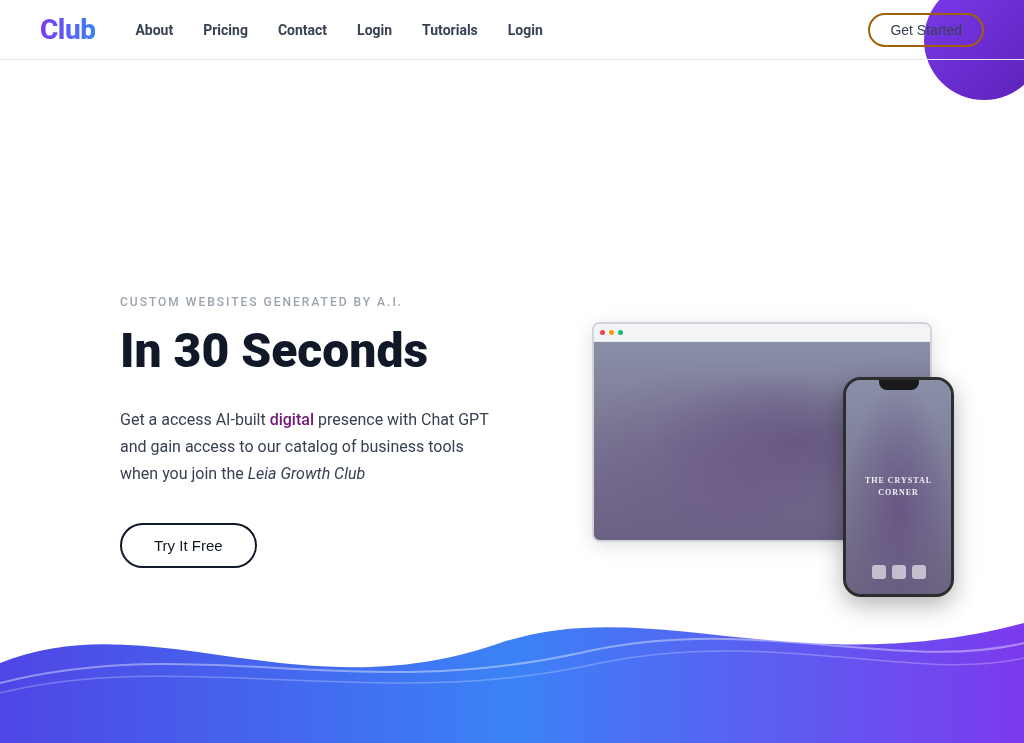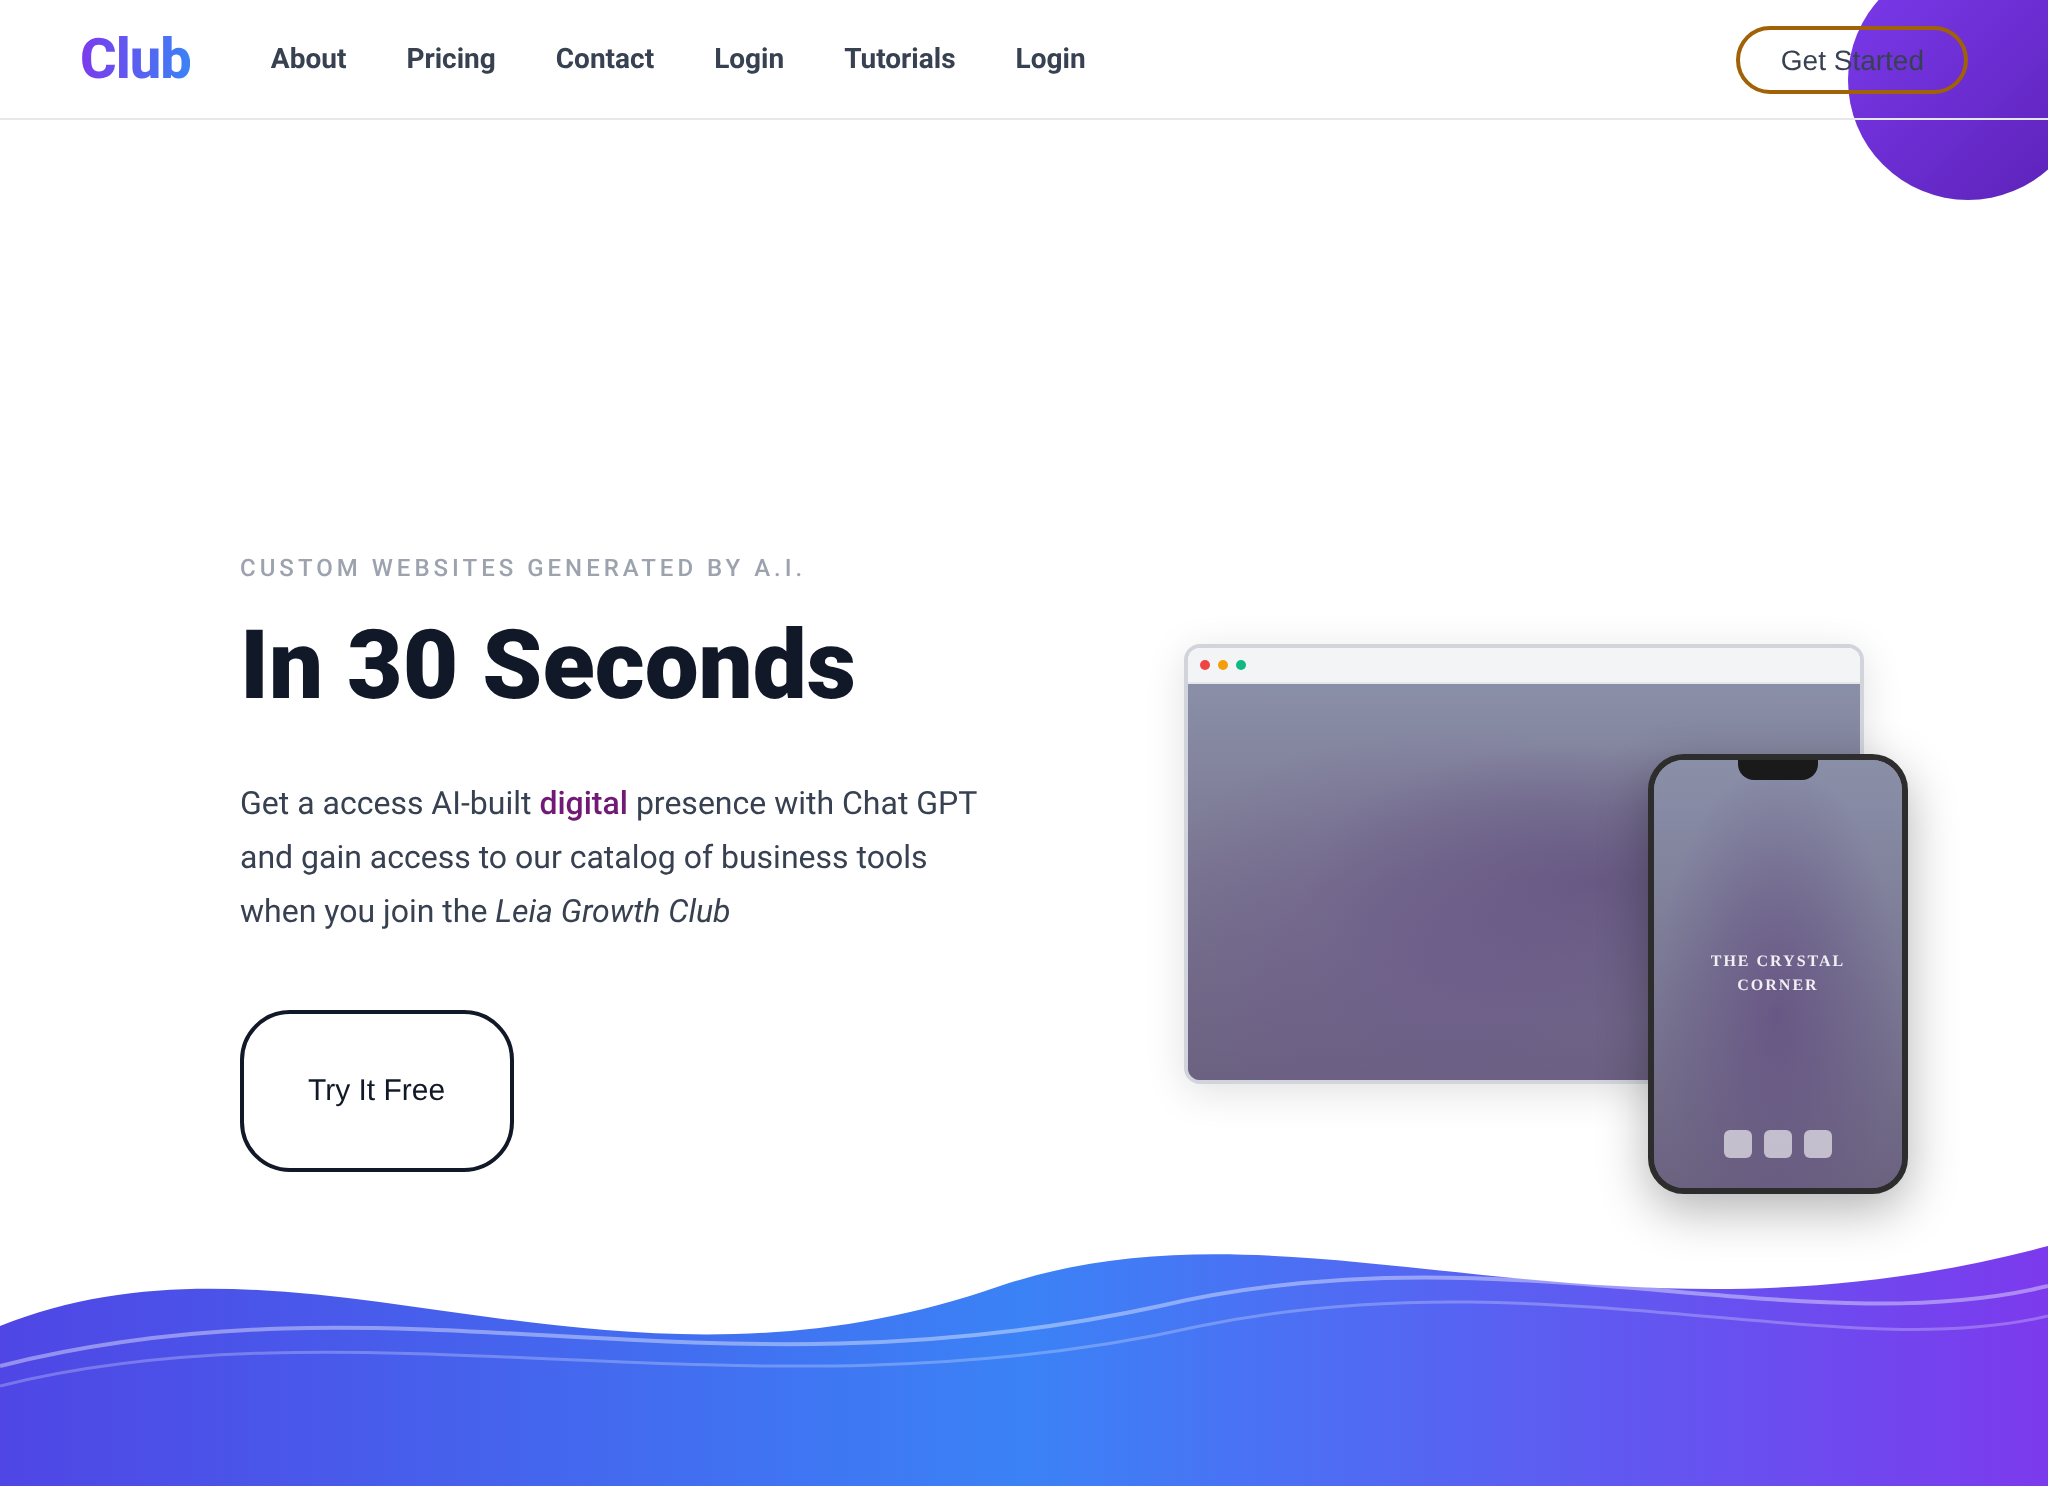--- a/index.html
+++ b/index.html
@@ -117,21 +117,21 @@
       font-weight: 500;
     }
 
     .hero-description .italic-club {
       font-style: italic;
     }
 
     .btn-try-free {
       border: 2px solid #111827;
       border-radius: 25px;
-      padding: 30px 32px;
+      padding: 12px 32px;
       font-size: 15px;
       font-weight: 500;
       color: #111827;
       background: transparent;
       cursor: pointer;
       display: inline-block;
     }
 
     
     .hero-right {
@@ -207,21 +207,21 @@
         radial-gradient(ellipse at 40% 70%, rgba(109, 90, 140, 0.7) 0%, transparent 60%),
         radial-gradient(ellipse at 60% 50%, rgba(80, 60, 110, 0.5) 0%, transparent 50%),
         linear-gradient(180deg, #8a8fa8 0%, #7a7590 50%, #6b6280 100%);
     }
 
     
     .mobile-mockup {
       position: absolute;
       right: -10px;
       bottom: 10px;
-      width: 130px;
+      width: 111px;
       height: 220px;
       background: #1a1a1a;
       border-radius: 18px;
       border: 3px solid #2d2d2d;
       overflow: hidden;
       box-shadow: 0 8px 25px rgba(0,0,0,0.3);
       z-index: 3;
     }
 
     .mobile-notch {

